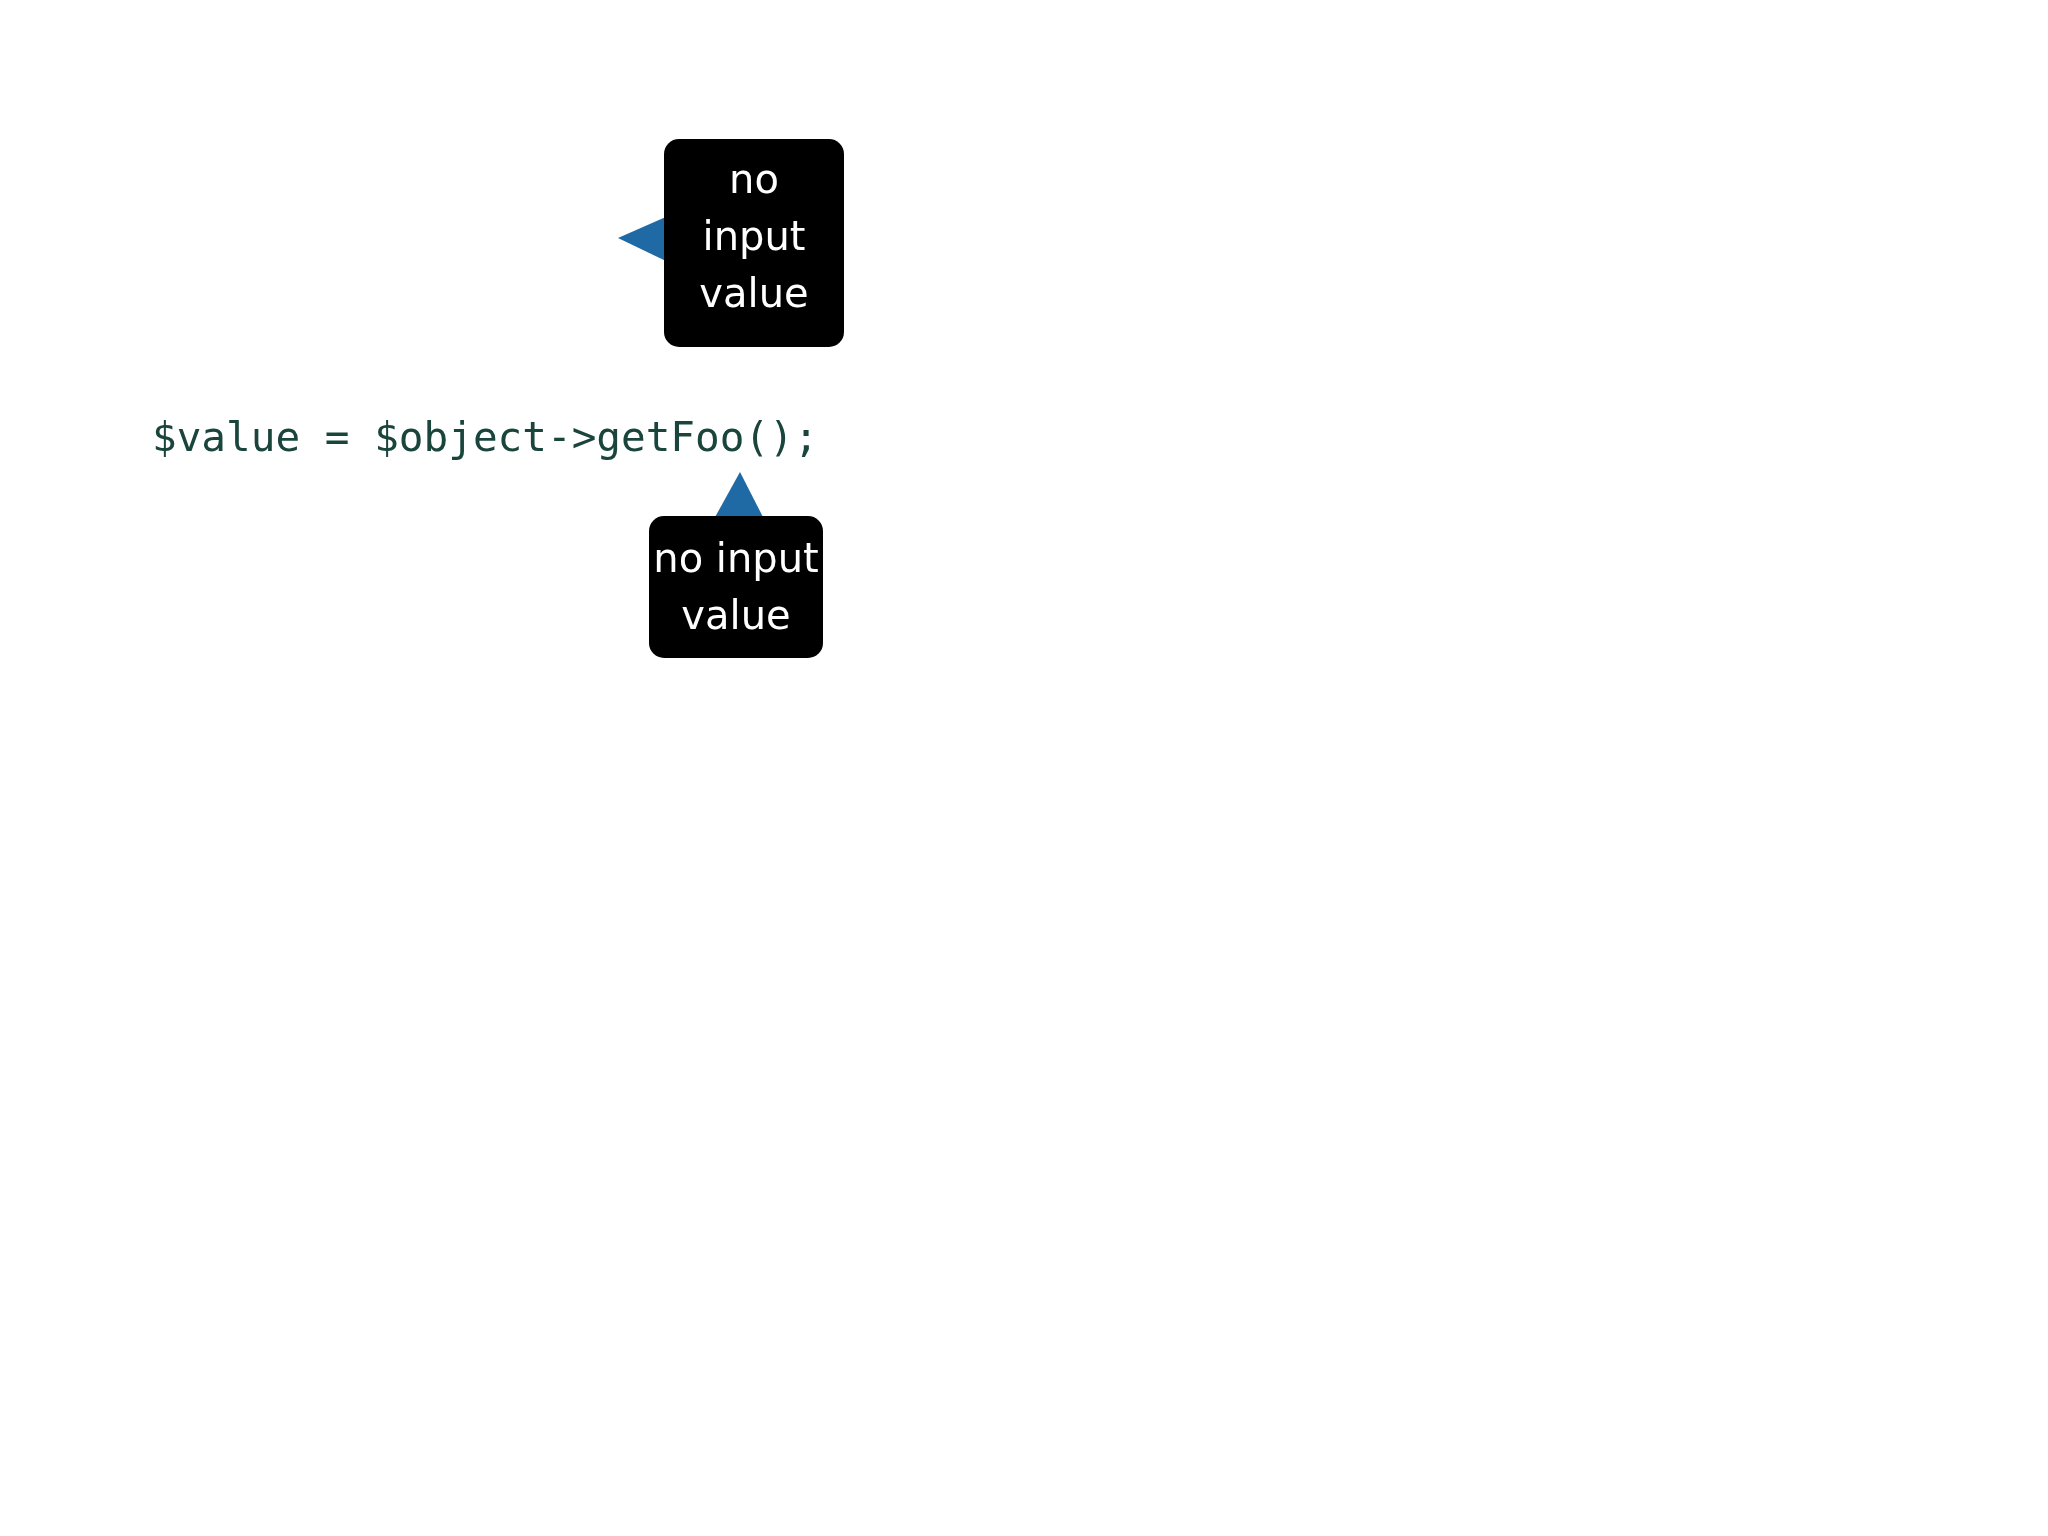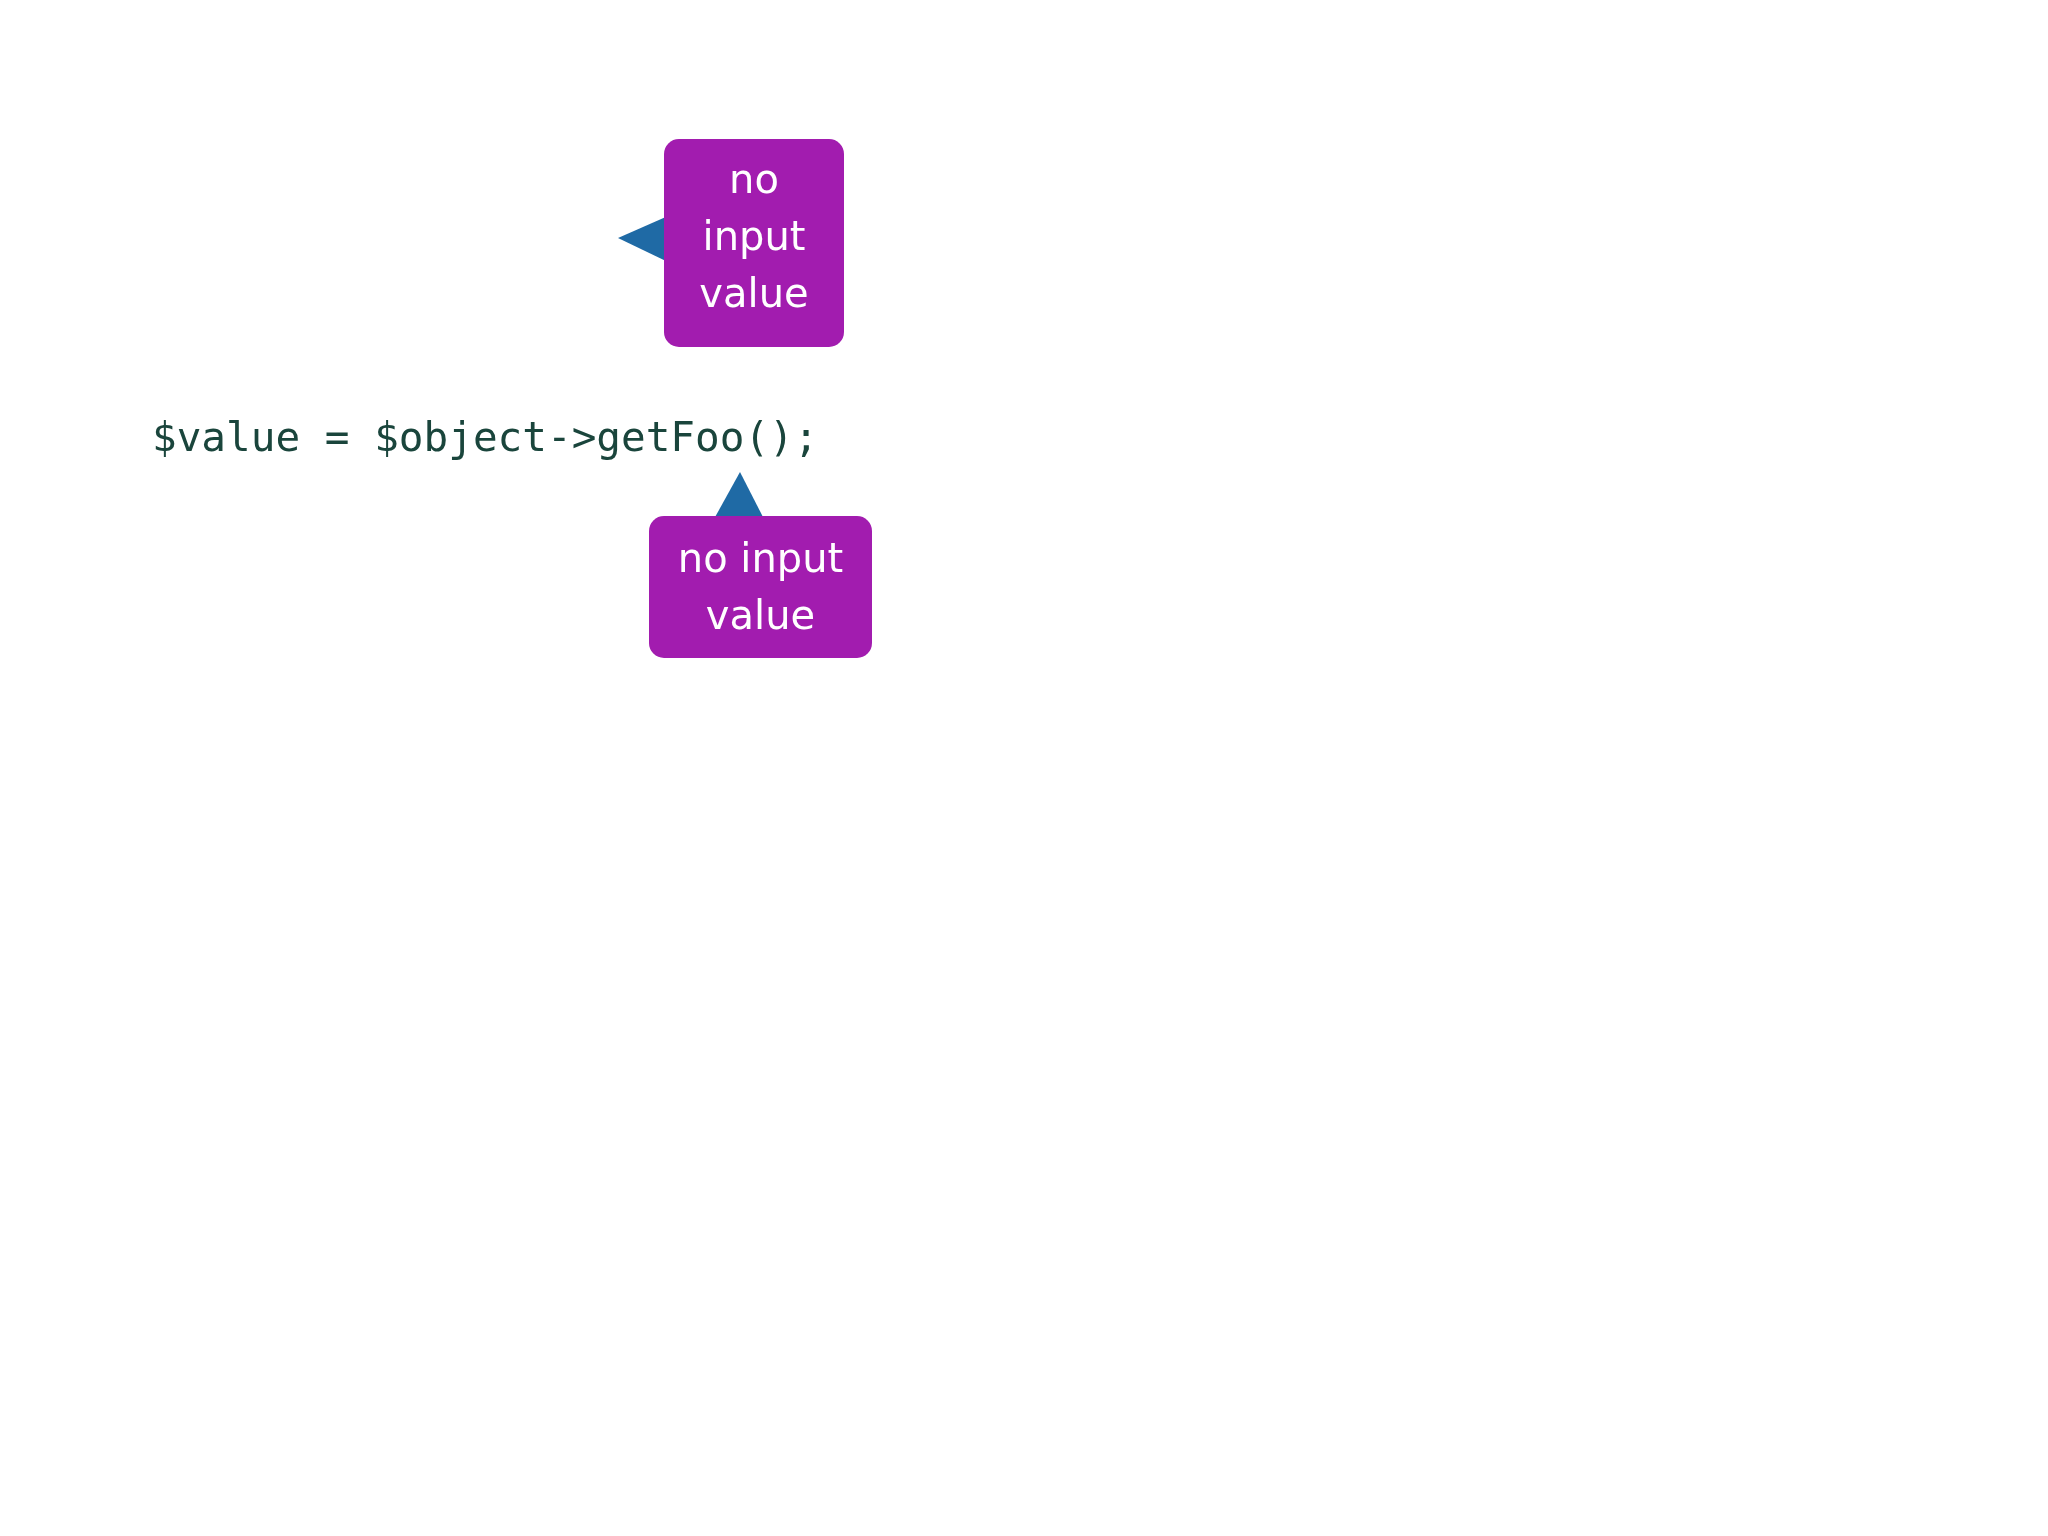--- a/index.html
+++ b/index.html
@@ -21,21 +21,21 @@
     font-size: 41px;
     line-height: 52px;
     color: #1a453c;
     white-space: pre;
   }
   .code-line-1 { left: 155px; top: 217px; }
   .code-line-2 { left: 152px; top: 411px; }
 
   .callout-box {
     position: absolute;
-    background: #a21caf;
+    background: #000000;
     color: #ffffff;
     border-radius: 15px;
     display: flex;
     flex-direction: column;
     justify-content: center;
     align-items: center;
     text-align: center;
     font-size: 40px;
     line-height: 57px;
   }
@@ -43,21 +43,21 @@
     left: 664px;
     top: 139px;
     width: 180px;
     height: 208px;
     padding-bottom: 14px;
     box-sizing: border-box;
   }
   .callout-box-2 {
     left: 649px;
     top: 516px;
-    width: 223px;
+    width: 174px;
     height: 142px;
     box-sizing: border-box;
   }
   .callout-tail {
     position: absolute;
     background: #1f6aa5;
   }
   .callout-tail-1 {
     left: 618px;
     top: 216px;

